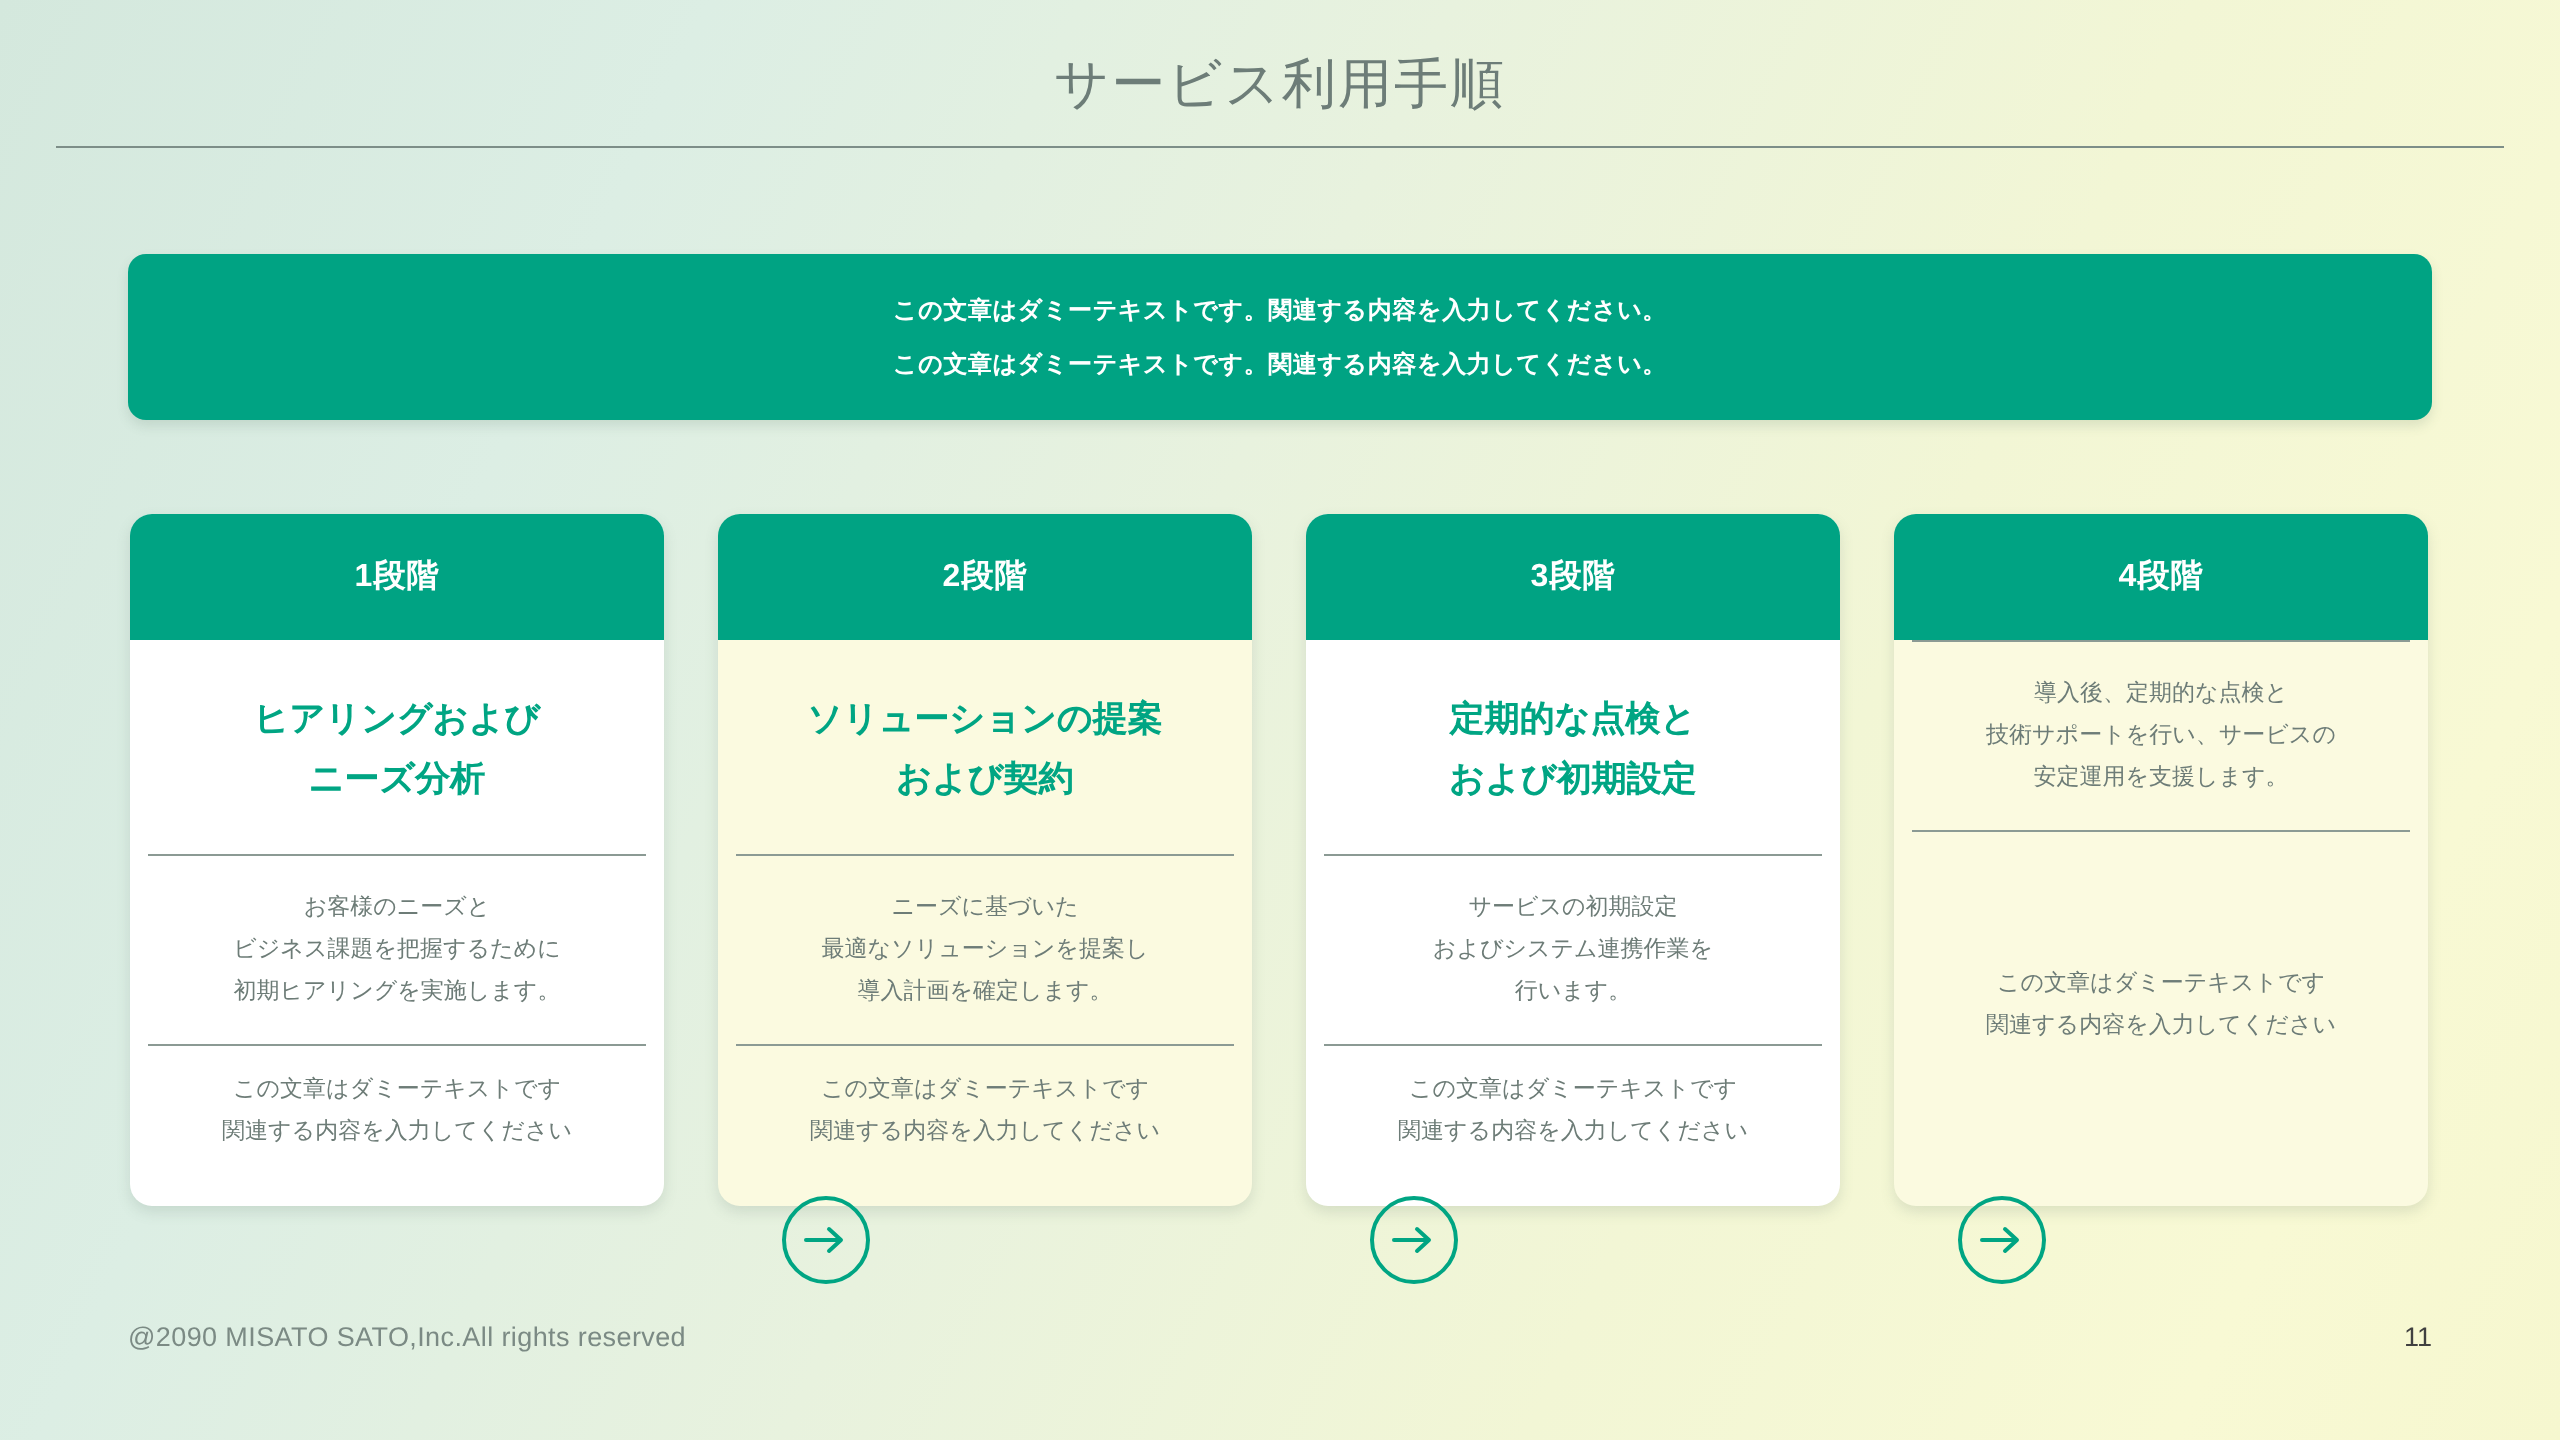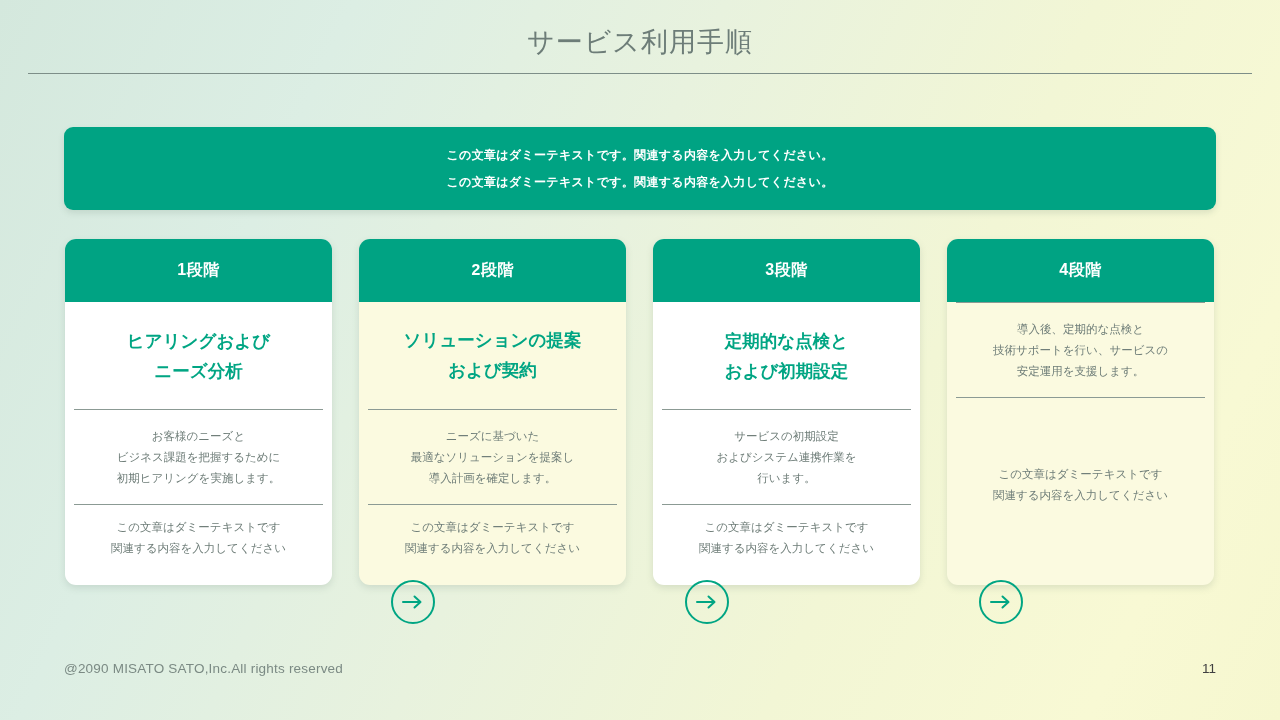--- a/index.html
+++ b/index.html
@@ -62,37 +62,37 @@
     font-size: 12px;
     font-weight: 700;
     line-height: 27px;
     letter-spacing: 0.3px;
   }
 
   
   .cards {
     position: absolute;
     left: 65px;
-    top: 239px;
+    top: 257px;
     width: 1150px;
     height: 346px;
   }
   .card {
     position: absolute;
     top: 0;
     width: 267px;
     height: 346px;
     border-radius: 11px;
     overflow: hidden;
     box-shadow: 0 3px 7px rgba(90,115,100,0.17);
     display: flex;
     flex-direction: column;
   }
   .card.c1 { left: 0px;   }
-  .card.c2 { left: 294px; font-family: Liberation Mono, monospace; }
+  .card.c2 { left: 294px; }
   .card.c3 { left: 588px; }
   .card.c4 { left: 882px; }
 
   .card.white-bg  { background: #ffffff; }
   .card.cream-bg  { background: #fbfae0; }
 
   .card-head {
     height: 63px;
     background: #00a383;
     color: #ffffff;

